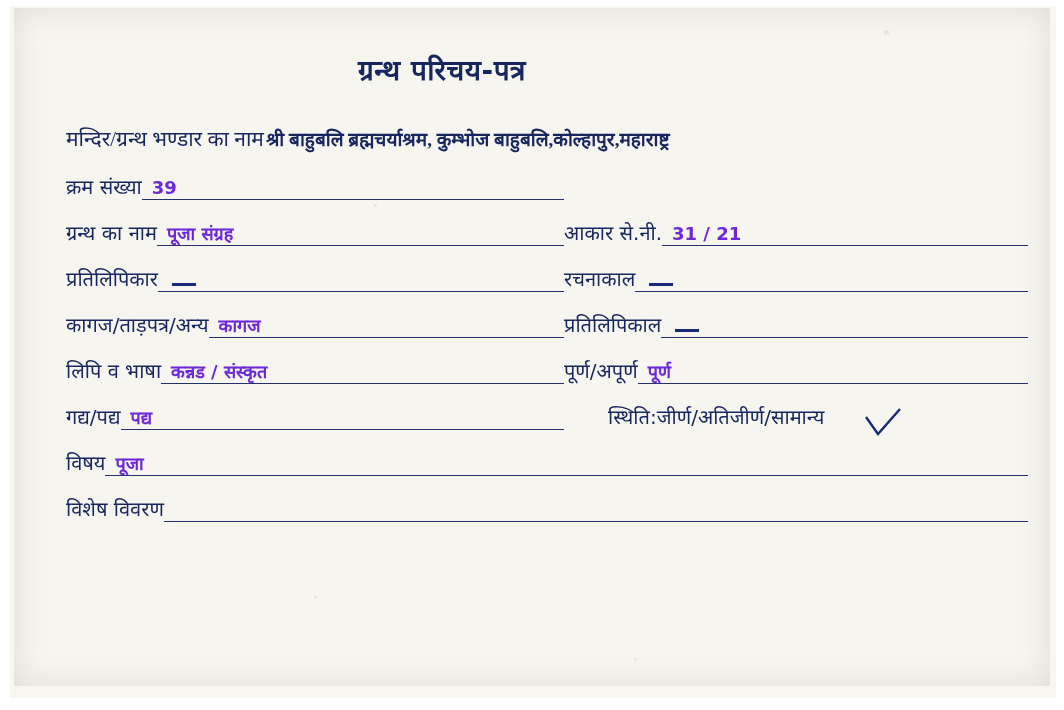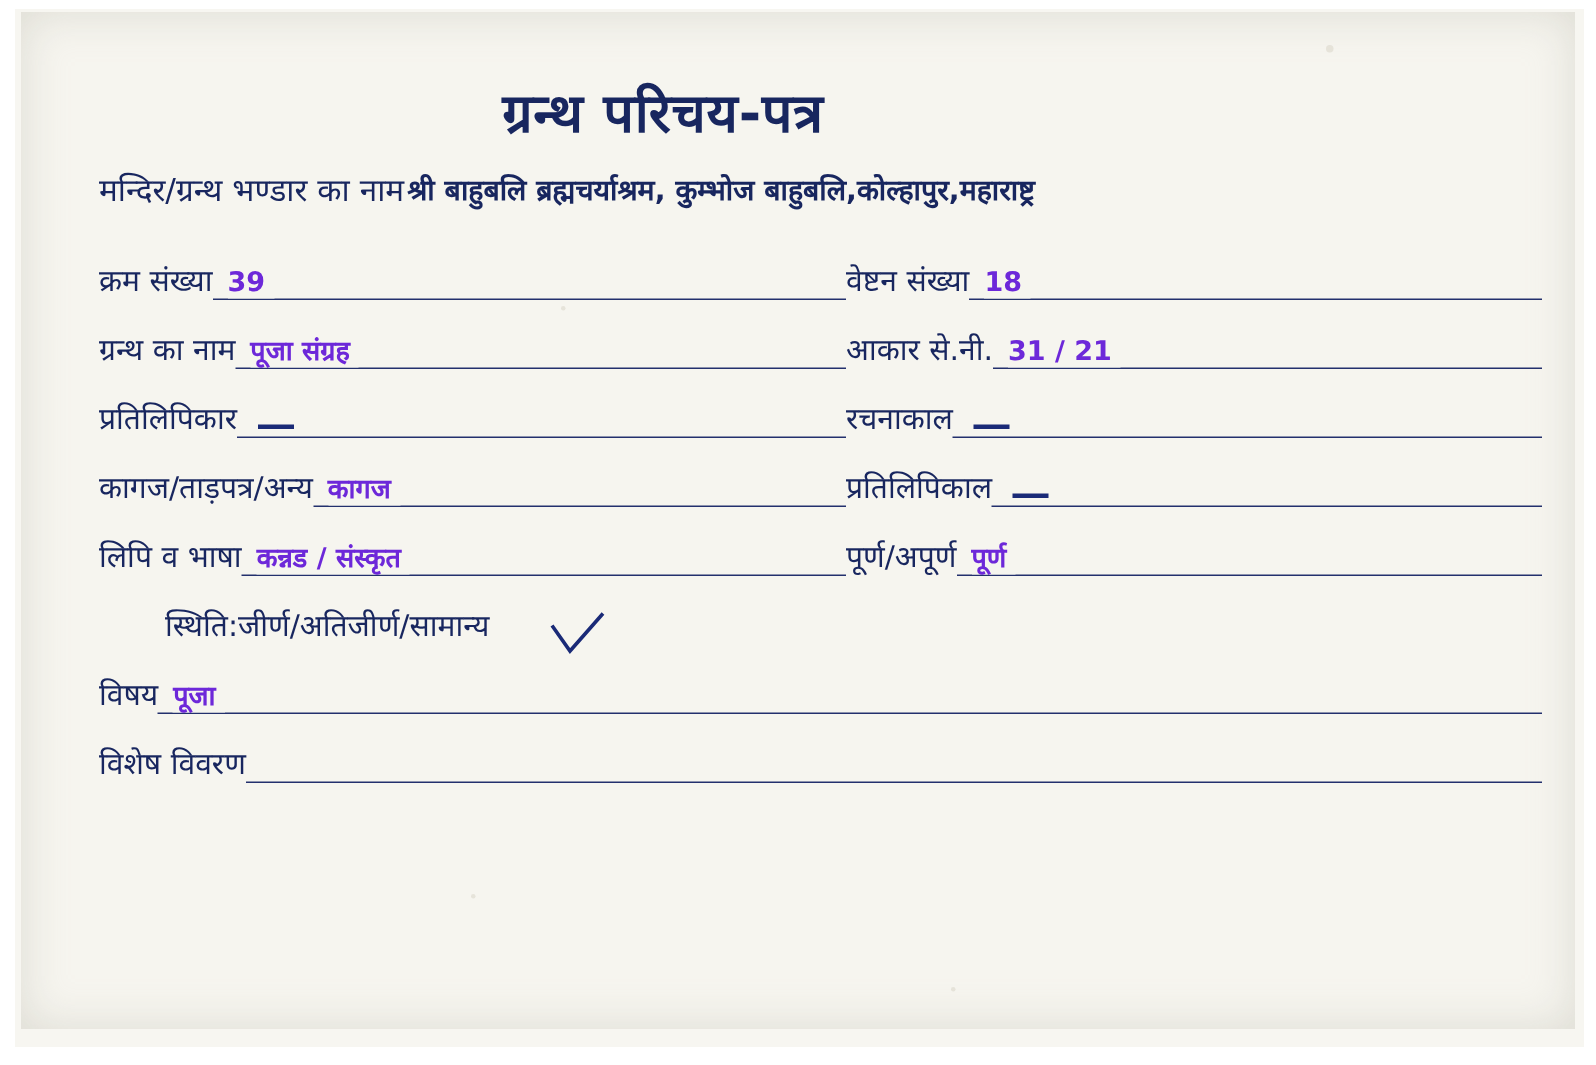--- a/index.html
+++ b/index.html
@@ -40,33 +40,34 @@
     background: #f6f5ef;
     box-shadow: inset 0 0 30px rgba(190,188,178,0.45);
   }
   
   .title {
     position: absolute;
     left: 0;
     top: 42px;
     width: 856px;
     text-align: center;
-    font-size: 36px;
+    font-size: 28px;
     font-weight: 600;
     letter-spacing: 0.5px;
     color: #18265f;
   }
   
   .temple-row {
     position: absolute;
     left: 52px;
-    top: 104px;
+    top: 116px;
     width: 960px;
     display: flex;
-    align-items: center;
+    align-items: flex-end;
+    font-family: Liberation Serif, serif;
   }
   .temple-label {
     font-size: 21px;
     color: #18265f;
     white-space: nowrap;
   }
   .temple-value {
     font-size: 19px;
     font-weight: 700;
     color: #18265f;
@@ -183,25 +184,20 @@
     </div>
 
     <div class="form">
 
       <div class="row">
         <div class="cell left">
           <span class="rule"></span>
           <span class="label">क्रम संख्या</span>
           <span class="value">39</span>
         </div>
-        <div class="cell right">
-          <span class="rule"></span>
-          <span class="label">वेष्टन संख्या</span>
-          <span class="value">18</span>
-        </div>
       </div>
 
       <div class="row">
         <div class="cell left">
           <span class="rule"></span>
           <span class="label">ग्रन्थ का नाम</span>
           <span class="value">पूजा संग्रह</span>
         </div>
         <div class="cell right">
           <span class="rule"></span>
@@ -245,20 +241,25 @@
           <span class="value">कन्नड / संस्कृत</span>
         </div>
         <div class="cell right">
           <span class="rule"></span>
           <span class="label">पूर्ण/अपूर्ण</span>
           <span class="value">पूर्ण</span>
         </div>
       </div>
 
       <div class="row">
+        <div class="cell left">
+          <span class="rule"></span>
+          <span class="label">गद्य/पद्य</span>
+          <span class="value">पद्य</span>
+        </div>
         <div class="cell right noline">
           <span class="condition">स्थिति:जीर्ण/अतिजीर्ण/सामान्य</span>
           <svg class="checkmark" viewBox="0 0 38 30">
             <path d="M2 10 L14 27 L36 2" fill="none" stroke="#1a2a77" stroke-width="2.4"></path>
           </svg>
         </div>
       </div>
 
       <div class="row">
         <div class="cell full">

